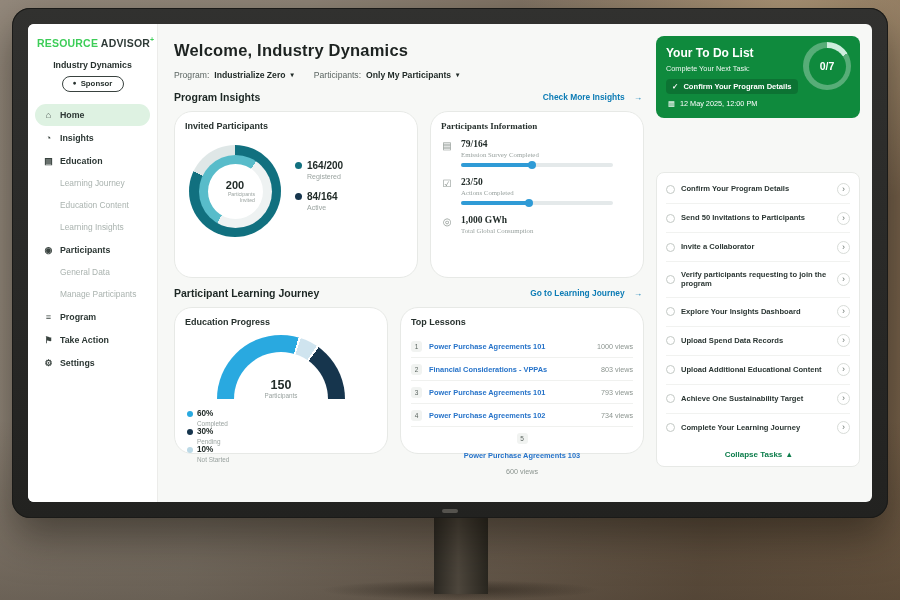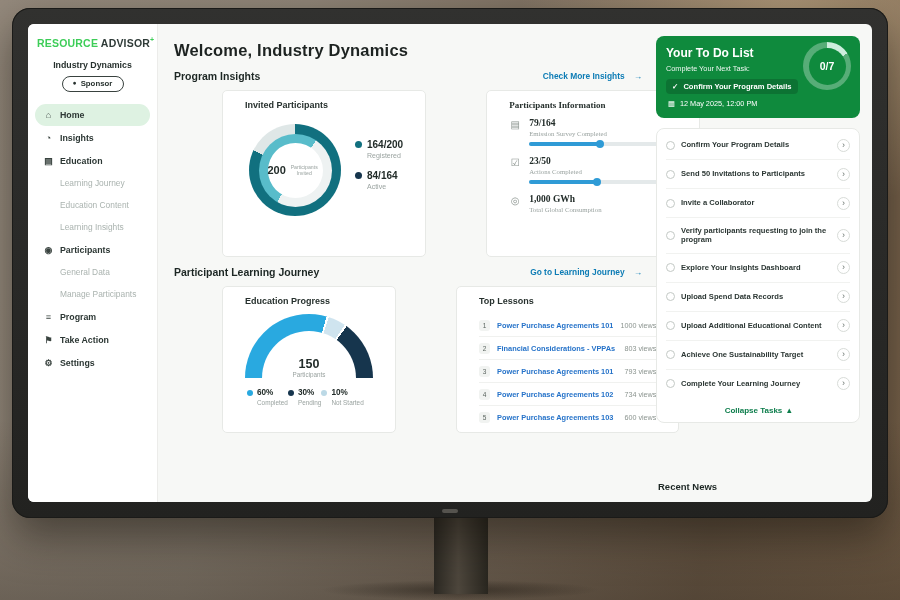--- a/index.html
+++ b/index.html
@@ -43,33 +43,33 @@
   .main { flex:1 1 auto; min-width:0; padding:13px 6px 8px 16px; }
   h1 { font-size:16.5px; color:#1d2321; letter-spacing:.2px; margin:4px 0 10px; }
   .filters { display:flex; gap:20px; align-items:center; font-size:8.6px; color:#5c6663; margin-bottom:11px; }
   .f-group { display:flex; gap:5px; align-items:center; }
   .f-value { font-weight:bold; color:#222c29; display:flex; gap:5px; align-items:center; cursor:pointer; }
   .car { font-size:6.5px; color:#222c29; }
   .sec-head { display:flex; justify-content:space-between; align-items:center; margin:6px 2px 8px 0; }
   .sec-title { font-size:10.5px; font-weight:bold; color:#1d2724; }
   .sec-link { font-size:8.4px; font-weight:bold; color:#0d7cb5; display:flex; gap:9px; align-items:flex-start; cursor:pointer; }
   .cards { display:flex; gap:12px; margin-bottom:9px; }
-  .card { background:#fff; border:1px solid #e7e9e6; border-radius:5px; padding:9px 22px;margin-left:48px; }
+  .card { background:#fff; border:1px solid #e7e9e6; border-radius:18px; padding:9px 10px; }
   .card-title { font-size:9px; font-weight:bold; color:#27312e; margin-bottom:8px; }
   .card.invited { width:244px; height:167px; }
   .card.info   { width:214px; height:167px;font-family:Liberation Serif, serif; }
   .card.edu    { width:214px; height:147px; }
   .card.lessons{ width:244px; height:147px; }
 
   
   .invited-body { display:flex; align-items:center; gap:14px; padding:6px 0 0 4px; }
   .donut { width:92px; height:92px; border-radius:50%; display:grid; place-items:center; }
   .donut-mid { width:73px; height:73px; border-radius:50%; display:grid; place-items:center; }
-  .donut-hole { width:55px; height:55px; border-radius:50%; background:#fff; display:flex; 
-    align-items:center; justify-content:center; text-align:center; }
+  .donut-hole { width:55px; height:55px; border-radius:50%; background:#fff; display:flex; flex-direction:column;
+    align-items:center; justify-content:center; text-align:right; }
   .donut-val { font-size:11px; font-weight:bold; color:#222c29; }
   .donut-lab { font-size:5.2px; color:#9aa3a0; line-height:1.25; width:40px; }
   .leg { margin-bottom:11px; }
   .leg-top { display:flex; align-items:center; gap:5px; }
   .dot { width:7px; height:7px; border-radius:50%; flex:0 0 auto; }
   .dot.teal { background:#11707f; } .dot.navy { background:#16354d; }
   .dot.lblue { background:#29a9e0; } .dot.pale { background:#bcd9e6; }
   .leg-val { font-size:10px; font-weight:bold; color:#222c29; }
   .leg-lab { font-size:7px; color:#9aa3a0; margin:2px 0 0 12px; }
 
@@ -82,37 +82,37 @@
   .bar-fill { position:relative; height:100%; border-radius:2px; background:#2f9bd6; }
   .bar-fill::after { content:""; position:absolute; right:-2px; top:-2px; width:8px; height:8px; border-radius:50%; background:#2f9bd6; }
 
   
   .gauge-wrap { position:relative; width:128px; height:64px; overflow:hidden; margin:4px auto 8px; }
   .gauge { position:relative; width:128px; height:128px; border-radius:50%; }
   .gauge::after { content:""; position:absolute; inset:17px; background:#fff; border-radius:50%; }
   .gauge-center { position:absolute; left:0; right:0; bottom:0; text-align:center; z-index:2; }
   .gauge-val { font-size:12.5px; font-weight:bold; color:#222c29; }
   .gauge-lab { font-size:6.3px; color:#9aa3a0; }
-  .edu-legend { display:flex; padding:2px 6px 0 2px; }
+  .edu-legend { display:flex; justify-content:space-between; padding:2px 6px 0 2px;flex-direction:column; }
   .eleg-top { display:flex; gap:4px; align-items:center; }
   .eleg .dot { width:6px; height:6px; }
   .eleg-val { font-size:8.2px; font-weight:bold; color:#222c29; }
   .eleg-lab { font-size:6.4px; color:#9aa3a0; margin:2px 0 0 10px; }
 
   
   .lesson { display:flex; align-items:center; gap:7px; padding:5.5px 0; border-bottom:1px solid #f0f1ef; }
-  .lesson:last-child { border-bottom:none; }
+  .lesson:last-child { border-bottom:none;flex-direction:column; }
   .rank { width:11px; height:11px; border-radius:3px; background:#f1f3f1; color:#5a645f; font-size:6.5px;
     display:grid; place-items:center; flex:0 0 auto; }
   .l-title { flex:1; font-size:7.4px; font-weight:bold; color:#2673c9; white-space:nowrap; overflow:hidden;
     text-overflow:ellipsis; cursor:pointer; }
   .l-views { font-size:7.2px; color:#8b948f; white-space:nowrap; }
 
   
-  .rightcol { width:222px; flex:0 0 auto; padding:12px 12px 8px 6px; display:flex; flex-direction:column; }
+  .rightcol { width:222px; flex:0 0 auto; padding:12px 12px 8px 6px; display:flex; flex-direction:column;gap:44px; }
   .todo-card { position:relative; background:#0f8a3d; border-radius:8px; padding:10px 56px 10px 10px; color:#fff; margin-bottom:10px; }
   .todo-title { font-size:12px; font-weight:bold; margin-bottom:4px; }
   .todo-sub { font-size:7.3px; opacity:.93; margin-bottom:6px; }
   .todo-next { display:flex; gap:5px; align-items:center; font-size:7.6px; font-weight:bold; margin-bottom:5px;
     background:rgba(0,0,0,.16); border-radius:4px; padding:3px 6px; width:fit-content; max-width:150px; }
   .todo-date { display:flex; gap:5px; align-items:center; font-size:7.3px; padding-left:2px; }
   .ring { position:absolute; right:9px; top:6px; width:48px; height:48px; border-radius:50%;
     background:conic-gradient(#cdeedd 0 16%, rgba(255,255,255,.3) 16% 100%); display:grid; place-items:center; }
   .ring-in { width:37px; height:37px; border-radius:50%; background:#0f8a3d; display:grid; place-items:center;
     font-size:10.5px; font-weight:bold; color:#fff; }
@@ -189,20 +189,36 @@
           <div class="nav-item">
             <span class="nav-ic">⚙</span>
             <span>Settings</span>
           </div>
         </nav>
       </aside>
 
       <main class="main">
         <h1>Welcome, Industry Dynamics</h1>
 
+        <div class="filters">
+          <div class="f-group">
+            <span>Program:</span>
+            <span class="f-value">
+              <span>Industrialize Zero</span>
+              <span class="car">▾</span>
+            </span>
+          </div>
+          <div class="f-group">
+            <span>Participants:</span>
+            <span class="f-value">
+              <span>Only My Participants</span>
+              <span class="car">▾</span>
+            </span>
+          </div>
+        </div>
 
         <div class="sec-head">
           <span class="sec-title">Program Insights</span>
           <span class="sec-link">
             <span>Check More Insights</span>
             <span>→</span>
           </span>
         </div>
 
         <div class="cards">

